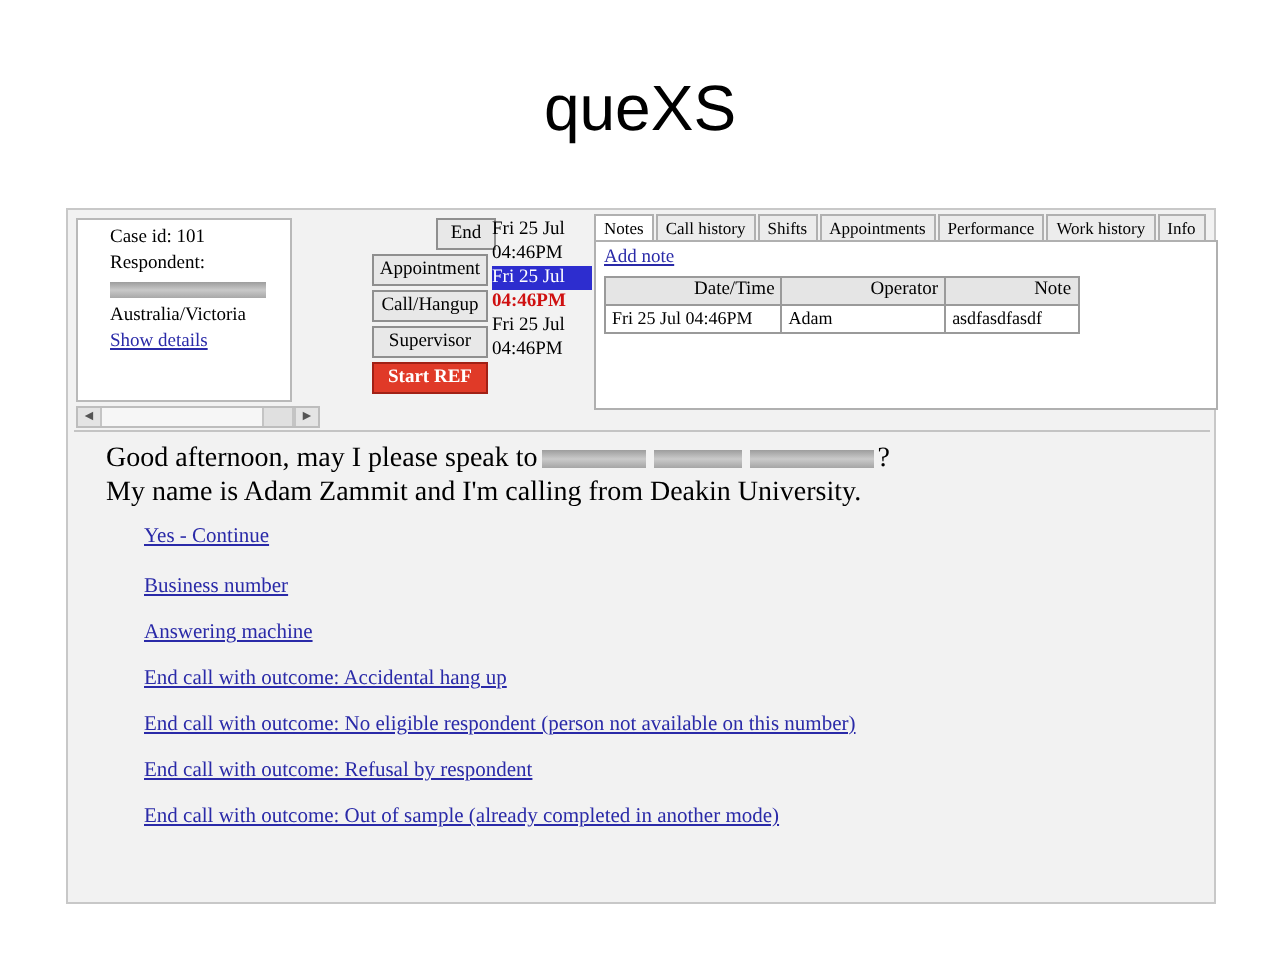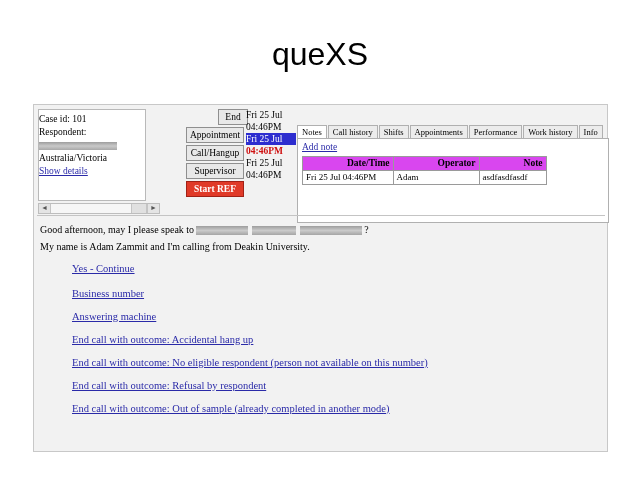--- a/index.html
+++ b/index.html
@@ -43,21 +43,21 @@
   
   #call-info {
     position: absolute;
     left: 4px;
     top: 4px;
     width: 108px;
     height: 92px;
     background: #ffffff;
     border: 1px solid #b9b9b9;
     box-sizing: border-box;
-    padding: 3px 0;
+    padding: 3px 16px;
     font-size: 9.5px;
     line-height: 13px;
   }
   #call-info .redact {
     display: inline-block;
     width: 78px;
     height: 8px;
     background: linear-gradient(180deg,#9d9d9d,#c9c9c9,#a8a8a8);
     vertical-align: middle;
     margin: 2px 0;
@@ -151,21 +151,21 @@
   }
   #time-col .hl-red {
     color: #cf1111;
     font-weight: bold;
   }
 
   
   #tabs-area {
     position: absolute;
     left: 263px;
-    top: 20px;
+    top: 2px;
     width: 312px;
     height: 100px;
   }
   #tabstrip {
     display: flex;
     align-items: flex-end;
     height: 13px;
     font-size: 8.5px;
     font-family: "Liberation Serif", serif;
   }
@@ -203,43 +203,43 @@
   }
   table.notes th, table.notes td {
     border: 1px solid #9a9a9a;
     padding: 0px 3px;
     text-align: left;
     font-weight: normal;
     line-height: 13px;
     white-space: nowrap;
   }
   table.notes th {
-    background: #d946ef;
-    font-weight: bold;
+    background: #e5e5e5;
+    font-weight: normal;
     font-size: 9.5px;
     padding-left: 44px;
   }
 
   
   #divider {
     position: absolute;
     left: 3px;
     top: 110px;
     width: 568px;
     height: 1px;
     background: #c4c4c4;
   }
 
   
   #script {
     position: absolute;
-    left: 6px;
+    left: 19px;
     top: 116px;
     width: 560px;
-    font-size: 10px;
+    font-size: 14px;
     line-height: 17px;
   }
   #script .redact-name {
     display: inline-block;
     height: 9px;
     background: linear-gradient(180deg,#9d9d9d,#cacaca,#a5a5a5);
     vertical-align: middle;
     margin: 0 2px;
   }
   #script .r1 { width: 52px; }

